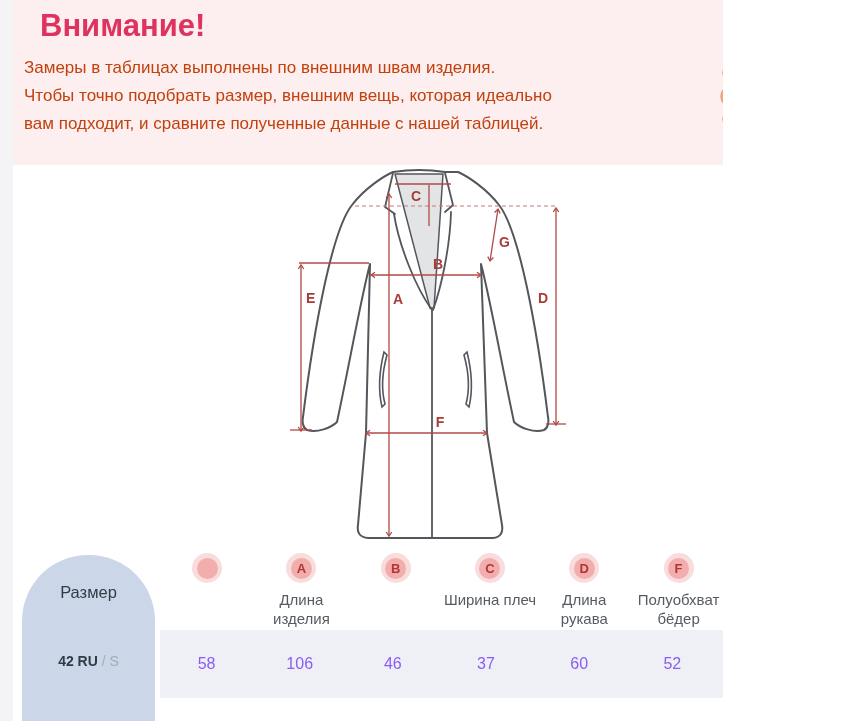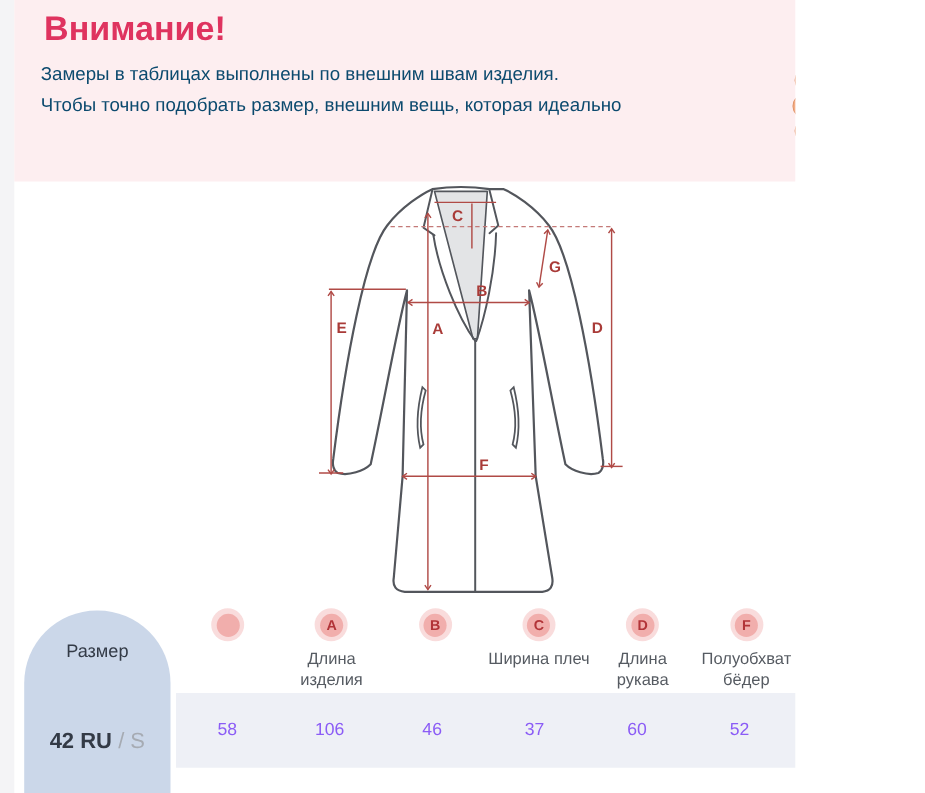--- a/index.html
+++ b/index.html
@@ -2,30 +2,30 @@
 <html><head>
 <meta charset="utf-8">
 <style>
   html,body{margin:0;padding:0;background:#fff;}
   .page{position:relative;width:723px;height:721px;overflow:hidden;background:#ffffff;
         font-family:"Liberation Sans", sans-serif;}
   .left-strip{position:absolute;left:0;top:0;width:13px;height:721px;background:#f4f4f6;}
   
   .banner{position:absolute;left:13px;top:0;width:828px;height:165px;background:#fdeef0;}
   .banner-title{position:absolute;left:27px;top:8px;font-size:31px;font-weight:bold;color:#df335f;}
-  .banner-text{position:absolute;left:24px;top:54px;font-size:17px;line-height:28px;color:#0c4a6e;}
+  .banner-text{position:absolute;left:11px;top:54px;font-size:17px;line-height:28px;color:#c2410c;}
   
   .hand{position:absolute;left:700px;top:2px;width:120px;height:186px;}
   
   .diagram{position:absolute;left:288px;top:168px;width:292px;height:380px;}
   
   .size-col{position:absolute;left:22px;top:555px;width:133px;height:166px;
             background:#cbd7e9;border-radius:66px 66px 0 0;}
   .size-col-header{margin-top:28px;text-align:center;font-size:16.5px;font-weight:normal;color:#333a46;}
-  .size-row-label{position:absolute;top:108px;width:100%;text-align:center;font-size:20px;color:#333a46;}
+  .size-row-label{position:absolute;top:98px;width:100%;text-align:center;font-size:14px;color:#333a46;}
   .size-row-label .ru{font-weight:bold;color:#333a46;}
   .size-row-label .sep,.size-row-label .intl{color:#a6abb3;font-weight:normal;}
   .table-headers{position:absolute;left:160px;top:553px;width:660px;
                  display:grid;grid-template-columns:repeat(7,1fr);}
   .col-head{text-align:center;}
   .m-circle{width:30px;height:30px;border-radius:50%;background:#f9dcdc;
             display:flex;align-items:center;justify-content:center;margin:0 auto 7px auto;}
   .m-circle-inner{width:21px;height:21px;border-radius:50%;background:#f1aeac;
             display:flex;align-items:center;justify-content:center;
             font-size:13px;font-weight:bold;color:#b23438;}
@@ -46,20 +46,21 @@
 <body>
 
 <div class="page">
   <div class="left-strip"></div>
 
   <div class="banner">
     <div class="banner-title">Внимание!</div>
     <div class="banner-text">
       <div>Замеры в таблицах выполнены по внешним швам изделия.</div>
       <div>Чтобы точно подобрать размер, внешним вещь, которая идеально</div>
+      <div>вам подходит, и сравните полученные данные с нашей таблицей.</div>
     </div>
   </div>
 
   <div class="hand">
     <svg width="120" height="186" viewBox="0 0 120 190">
 
       <path d="M61,8 C66,3 75,5 77,13 L74,80 L57,78 L56,16 C56,12 58,10 61,8 Z" fill="#f2aa80"></path>
       <path d="M76,14 C77,40 76,60 74,78" stroke="#dd9064" stroke-width="1.2" fill="none"></path>
 
       <path d="M36,60 C29,65 27,74 27,84 L27,118 C27,134 38,143 55,143 L72,143 C85,143 91,134 91,121 L91,84 C91,71 84,63 73,60 Z" fill="#f2aa80"></path>

